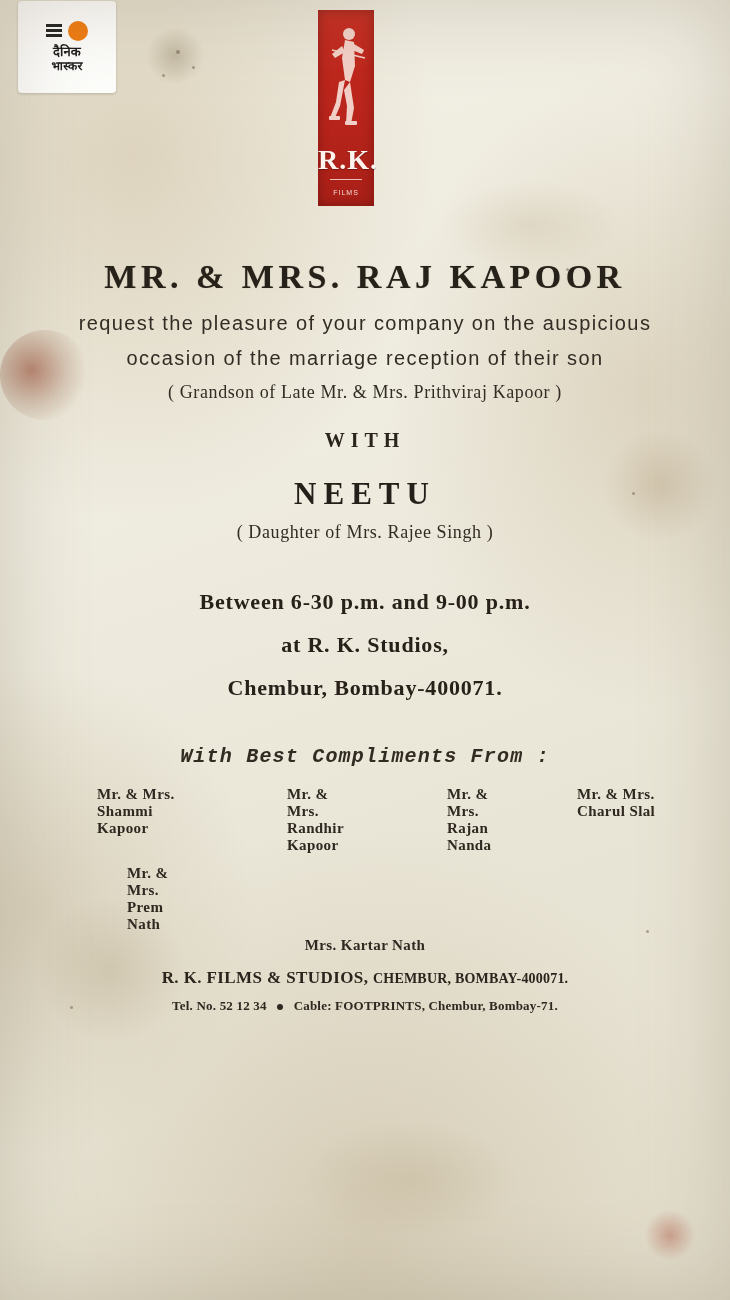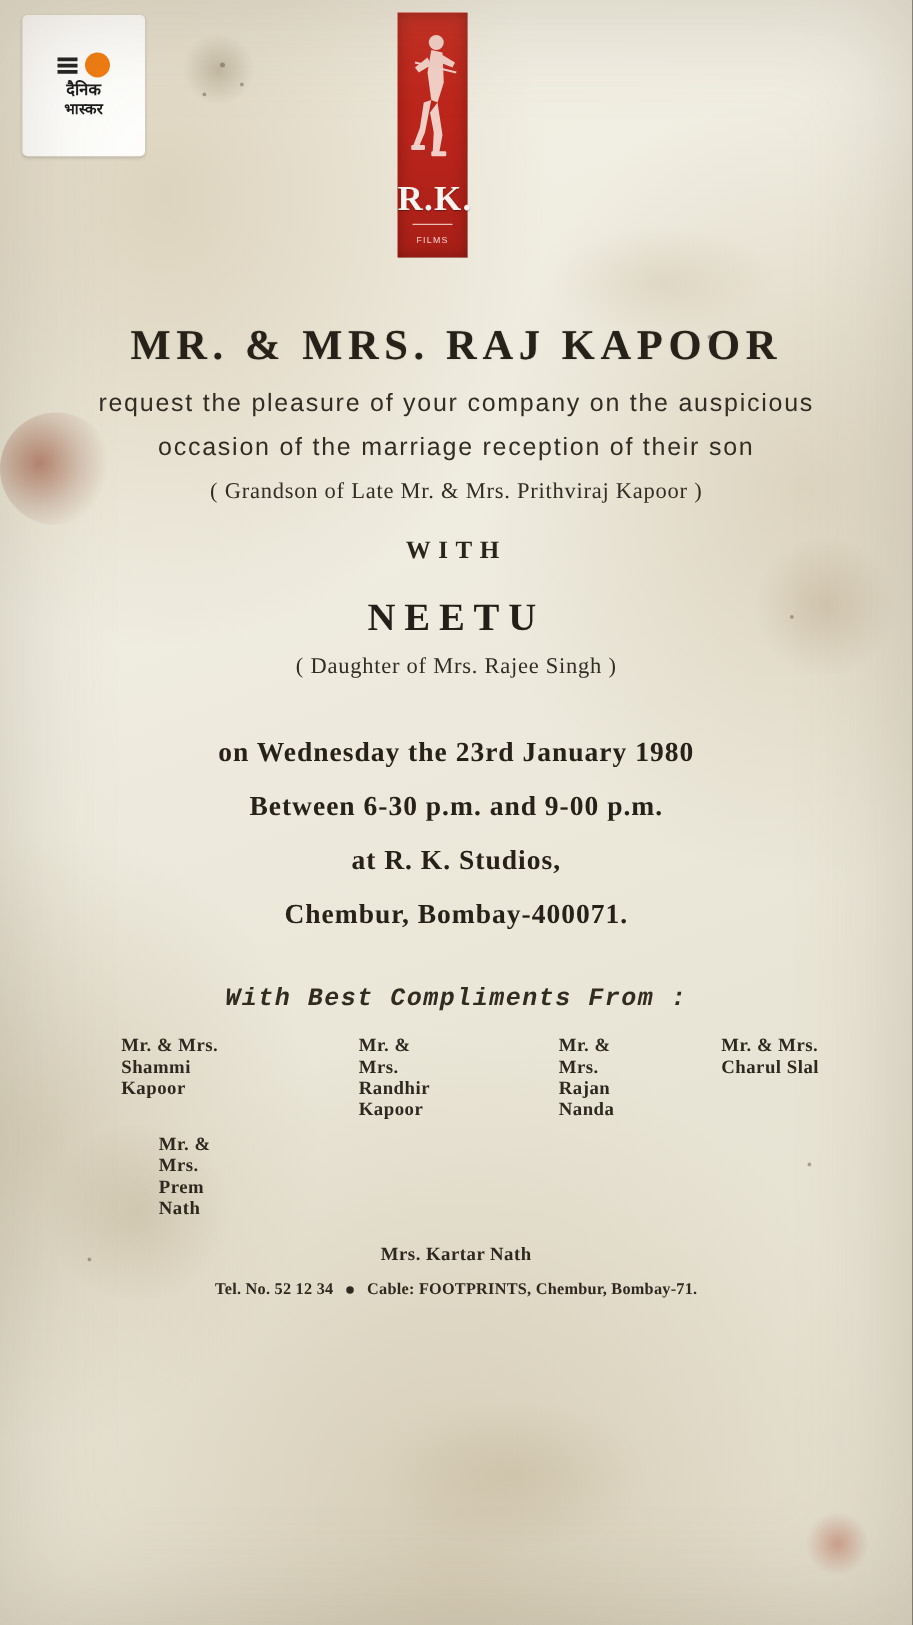--- a/index.html
+++ b/index.html
@@ -51,23 +51,23 @@
     position: absolute;
     background: rgba(90,75,55,0.45);
     border-radius: 50%;
     pointer-events: none;
   }
 
   
   #watermark {
     position: absolute;
     left: 18px;
-    top: 12px;
+    top: 1px;
     width: 98px;
-    height: 113px;
+    height: 92px;
     background: rgba(255,255,255,0.93);
     border-radius: 4px;
     box-shadow: 0 1px 3px rgba(0,0,0,0.18);
     display: flex;
     flex-direction: column;
     align-items: center;
     justify-content: center;
     z-index: 5;
   }
   #watermark .wm-top {
@@ -235,21 +235,21 @@
     color: #2e2820;
   }
   .guests .g {
     text-align: left;
     padding-left: 42px;
   }
   .guests .g.right {
     padding-left: 72px;
   }
   .guest-last {
-    margin-top: 20px;
+    margin-top: 4px;
     font-family: "Liberation Serif", serif;
     font-weight: bold;
     font-size: 15px;
     letter-spacing: 0.4px;
     color: #2e2820;
     text-align: center;
   }
 
   .rsvp {
     margin-top: 60px;
@@ -361,38 +361,41 @@
     <p class="req-line">occasion of the marriage reception of their son</p>
 
     <div class="paren">( Grandson of Late Mr. &amp; Mrs. Prithviraj Kapoor )</div>
 
     <div class="with-word">WITH</div>
 
     <div class="big-name">NEETU</div>
     <div class="paren">( Daughter of Mrs. Rajee Singh )</div>
 
     <div class="details">
-      <div class="d-line">on  Wednesday  the  23rd  January  1980</div>
       <div class="d-line">Between 6-30 p.m. and 9-00 p.m.</div>
       <div class="d-line">at  R. K.  Studios,</div>
       <div class="d-line">Chembur, Bombay-400071.</div>
     </div>
 
     <div class="compliments-title">With Best Compliments From :</div>
 
     <div class="guests">
       <div class="g">Mr. &amp; Mrs. Shammi Kapoor</div>
       <div class="g right">Mr. &amp; Mrs. Randhir Kapoor</div>
       <div class="g right">Mr. &amp; Mrs. Rajan Nanda</div>
       <div class="g">Mr. &amp; Mrs. Charul  Slal</div>
       <div class="g right">Mr. &amp; Mrs. Prem Nath</div>
     </div>
     <div class="guest-last">Mrs. Kartar Nath</div>
 
 
+    <div class="footer-1">
+      <span>R. K. FILMS &amp; STUDIOS,</span>
+      <span class="small">CHEMBUR, BOMBAY-400071.</span>
+    </div>
 
     <div class="footer-2">
       <span>Tel. No. 52 12 34</span>
       <span class="bullet"></span>
       <span>Cable: FOOTPRINTS, Chembur, Bombay-71.</span>
     </div>
 
   </div>
 
   <div id="vignette"></div>

